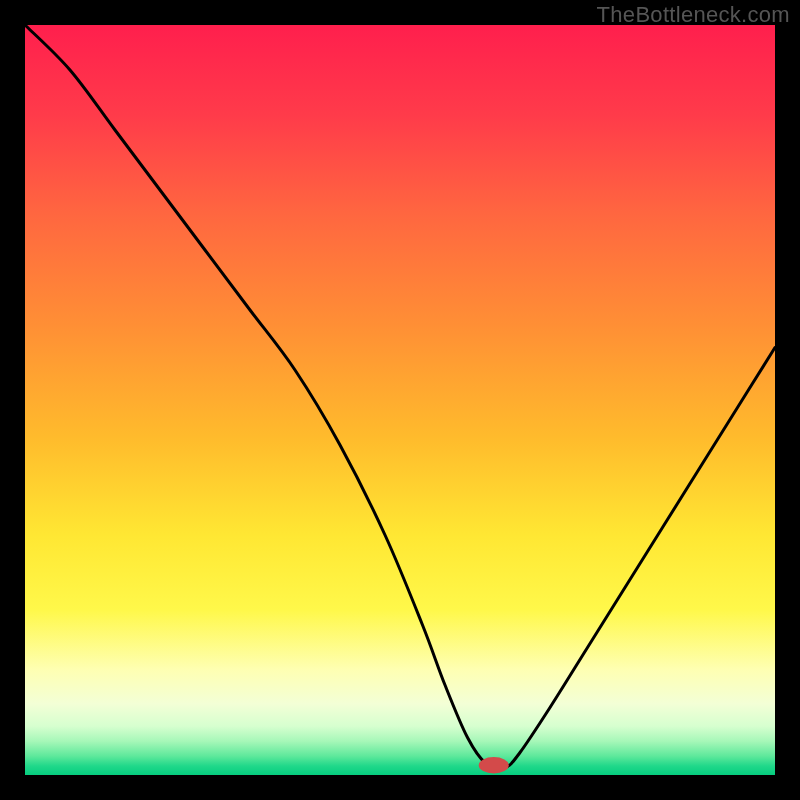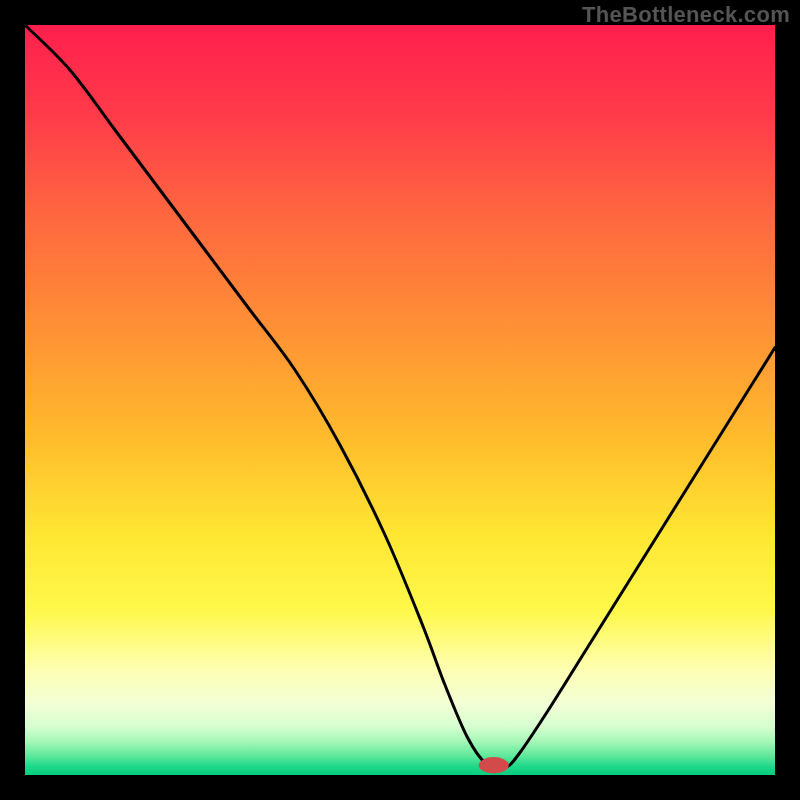--- a/index.html
+++ b/index.html
@@ -16,21 +16,21 @@
     width: 800px;
     height: 800px;
     background: #000;
   }
   .watermark {
     position: absolute;
     top: 2px;
     right: 10px;
     color: #555;
     font-size: 22px;
-    font-weight: 700;
+    font-weight: 400;
     letter-spacing: 0.3px;
     z-index: 5;
     user-select: none;
   }
   .plot {
     position: absolute;
     left: 25px;
     top: 25px;
     width: 750px;
     height: 750px;

